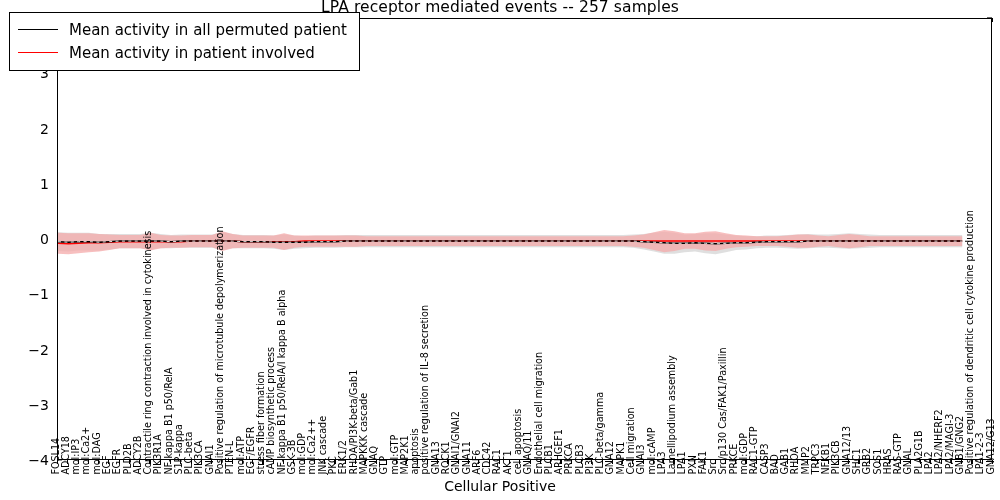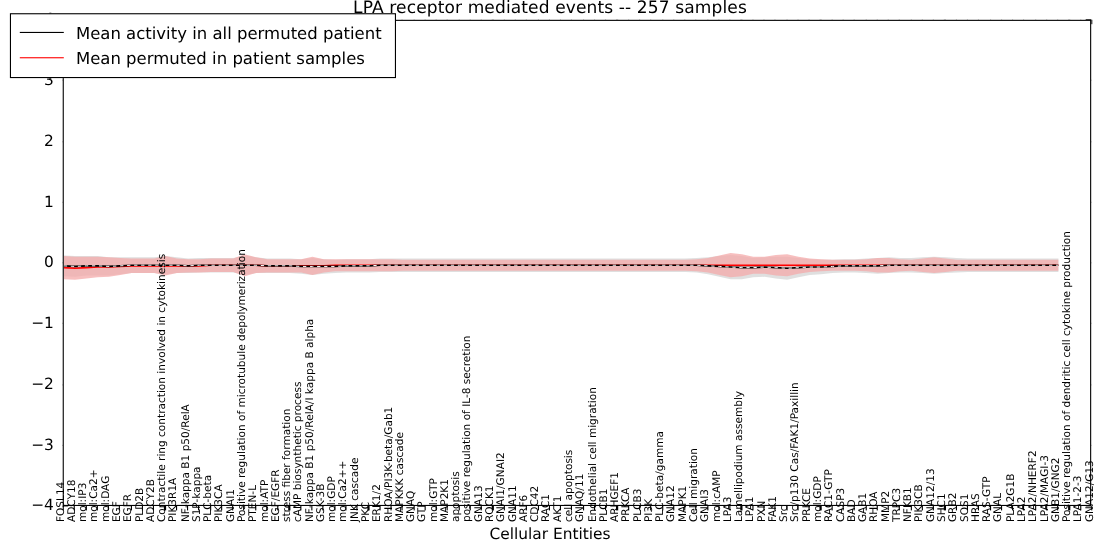--- a/index.html
+++ b/index.html
@@ -388,26 +388,26 @@
       <div class="xtick-label" style="left: 923.677px; top: 0px; transform: translateY(465px) rotate(-90deg);">PLA2G1B</div>
       <div class="xtick-label" style="left: 933.952px; top: 0px; transform: translateY(465px) rotate(-90deg);">LPA2</div>
       <div class="xtick-label" style="left: 944.226px; top: 0px; transform: translateY(465px) rotate(-90deg);">LPA2/NHERF2</div>
       <div class="xtick-label" style="left: 954.501px; top: 0px; transform: translateY(465px) rotate(-90deg);">LPA2/MAGI-3</div>
       <div class="xtick-label" style="left: 964.776px; top: 0px; transform: translateY(465px) rotate(-90deg);">GNB1/GNG2</div>
       <div class="xtick-label" style="left: 975.051px; top: 0px; transform: translateY(465px) rotate(-90deg);">Positive regulation of dendritic cell cytokine production</div>
       <div class="xtick-label" style="left: 985.325px; top: 0px; transform: translateY(465px) rotate(-90deg);">LPA1-2-3</div>
       <div class="xtick-label" style="left: 995.6px; top: 0px; transform: translateY(465px) rotate(-90deg);">GNA12/G13</div>
     </div>
 
-  <div class="xlabel">Cellular Entities</div>
+  <div class="xlabel">Cellular Positive</div>
 
   <div class="legend">
     <div class="legend-row">
       <span class="legend-swatch"></span>
       <span class="legend-text">Mean activity in all permuted patient</span>
     </div>
     <div class="legend-row">
       <span class="legend-swatch red"></span>
-      <span class="legend-text">Mean permuted in patient samples</span>
+      <span class="legend-text">Mean activity in patient involved</span>
     </div>
   </div>
 
 </div>
 
 </body></html>

